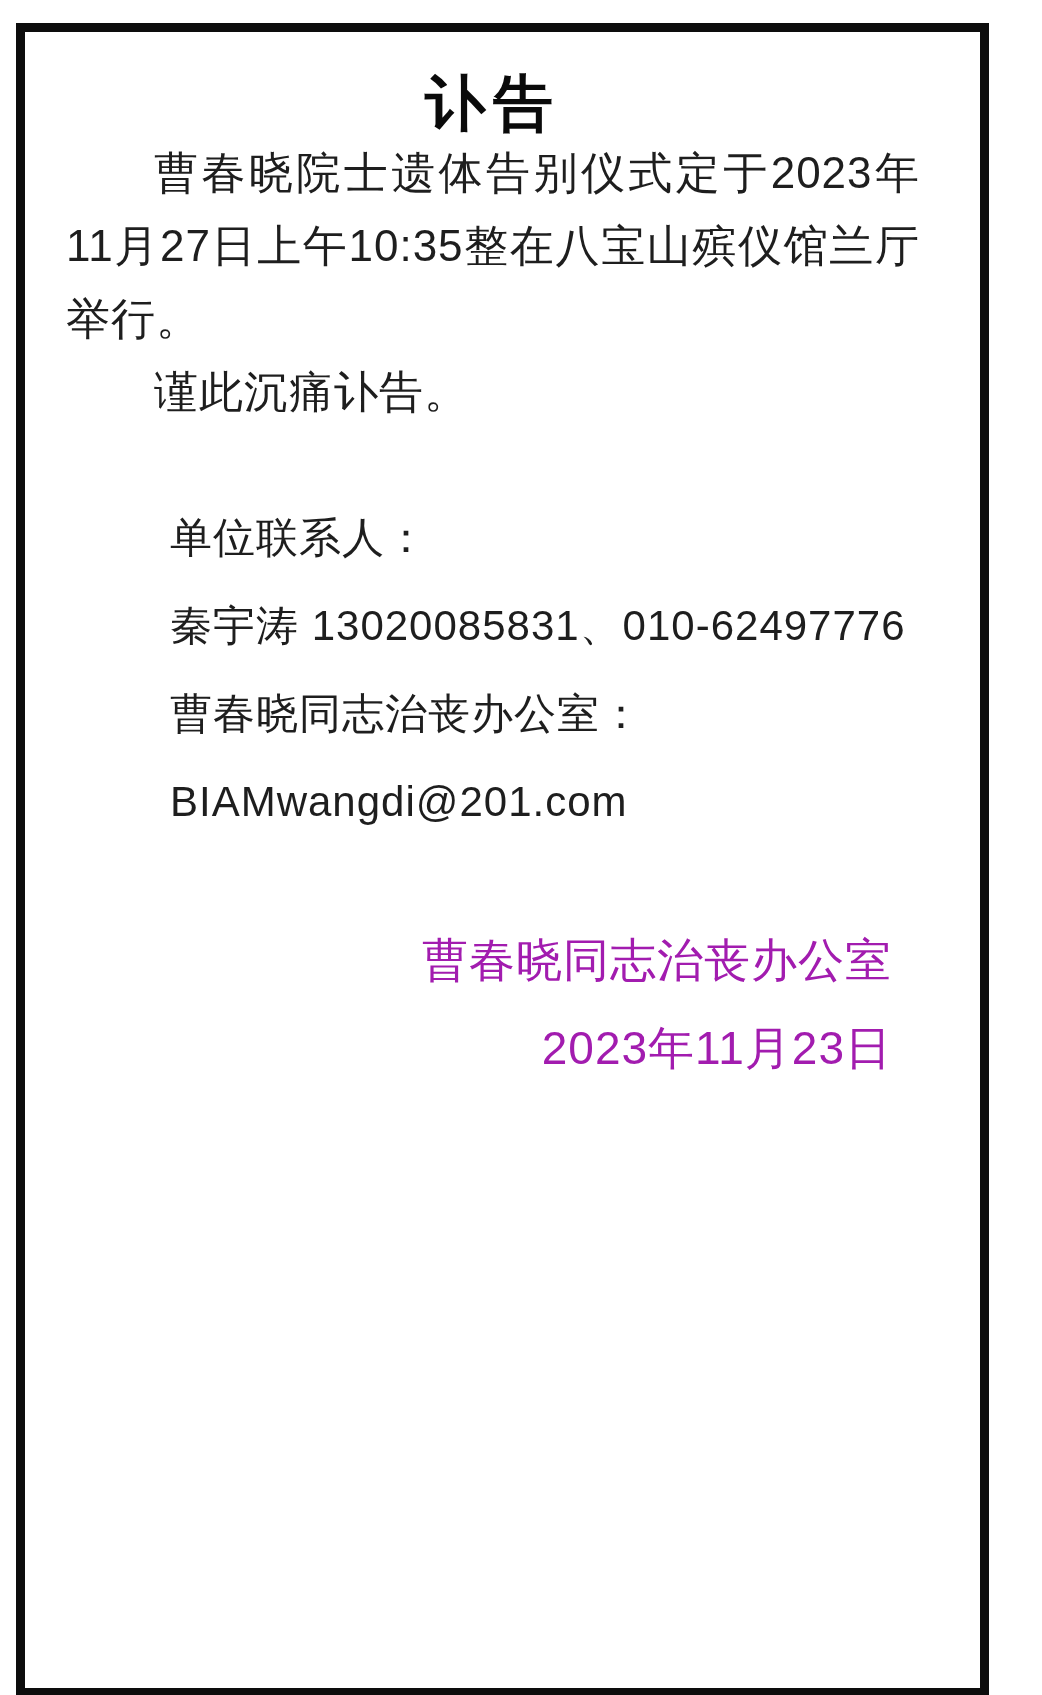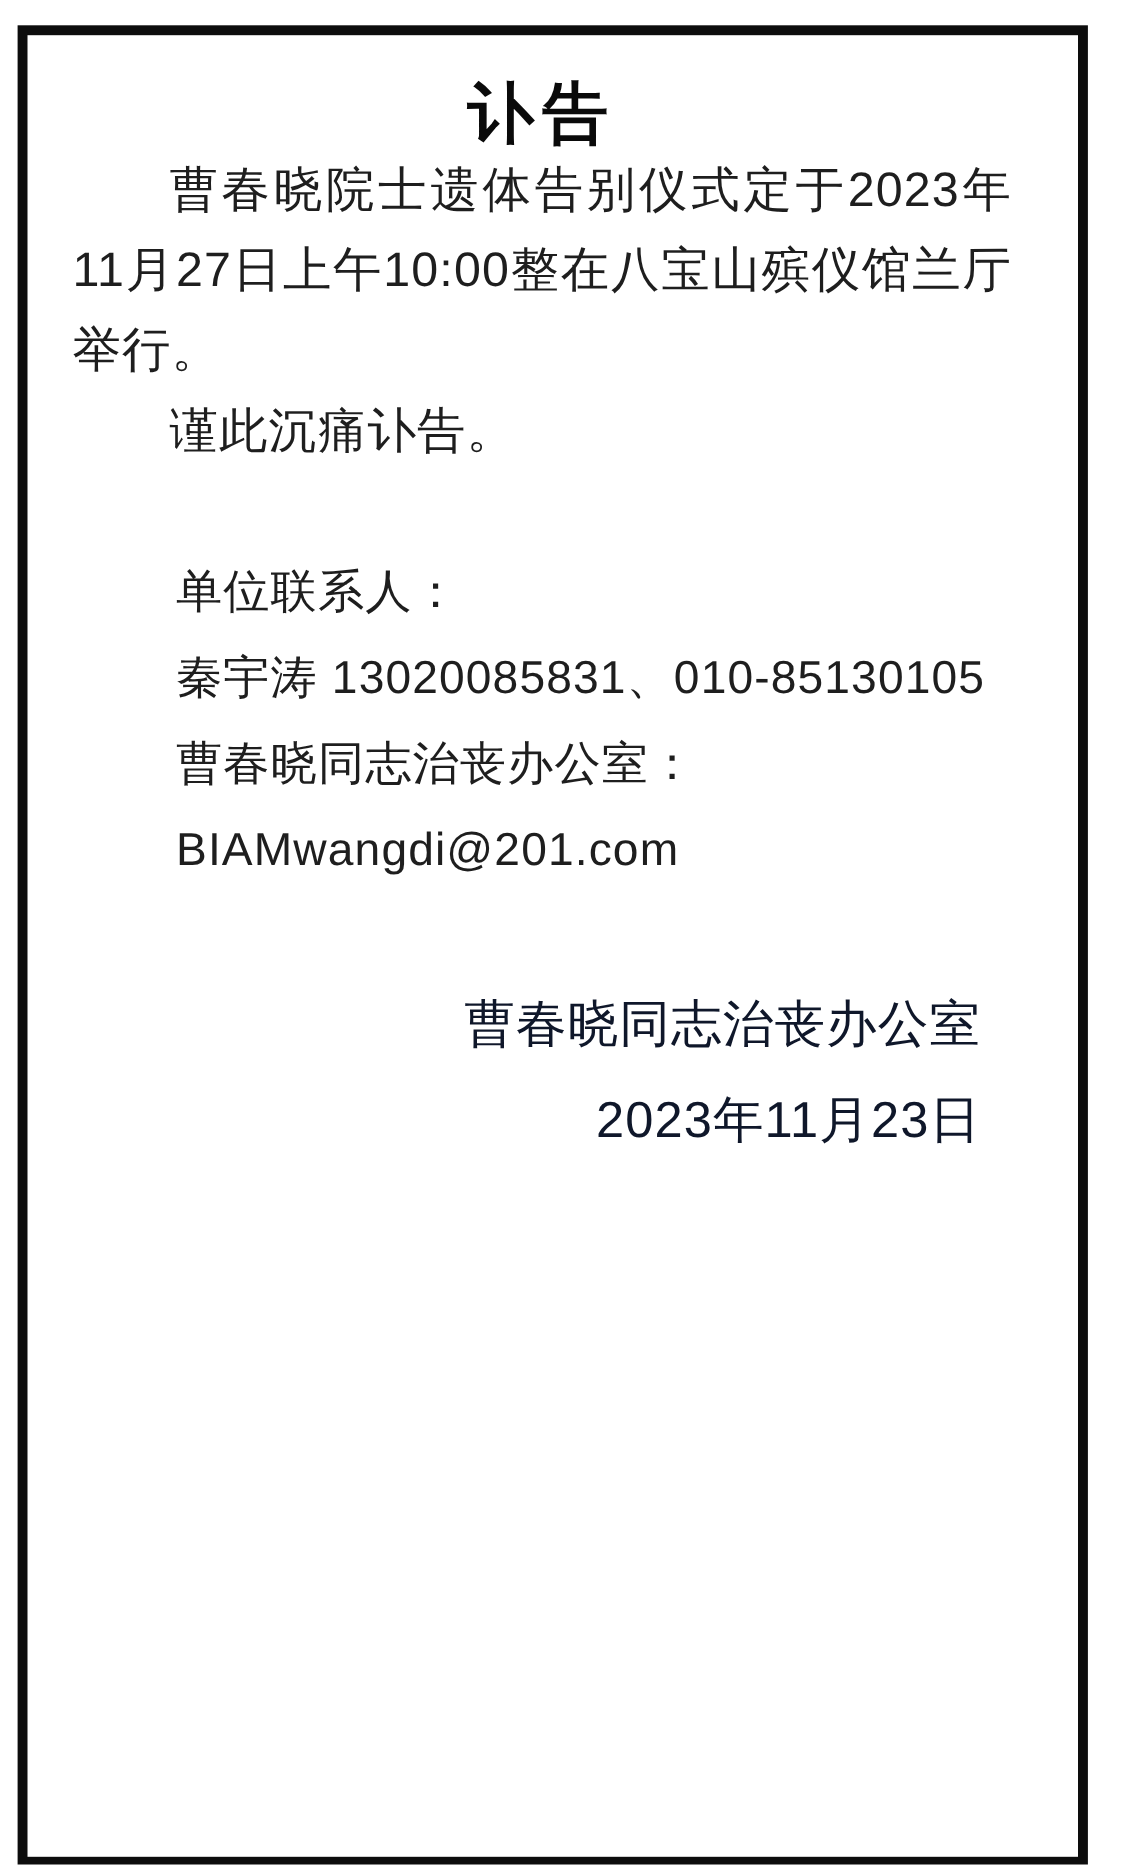--- a/index.html
+++ b/index.html
@@ -41,55 +41,55 @@
     color: #1e1e1e;
     text-align: justify;
     text-indent: 2em;
     letter-spacing: 1px;
   }
   .body-para.first { margin-top: 30px; }
   .contact {
     margin: 72px 0 0 92px;
   }
   .contact p {
-    margin: 2px;
+    margin: 12px;
     font-size: 42px;
     line-height: 76px;
     color: #1e1e1e;
     letter-spacing: 1px;
   }
   .signature {
     margin-top: 76px;
     text-align: right;
     padding-right: 28px;
   }
   .signature p {
     margin: 0;
     font-size: 46px;
     line-height: 88px;
-    color: #0f172a;
+    color: #a21caf;
     letter-spacing: 1px;
   }
 </style>
 </head>
 <body>
 
 <div class="page">
   <div class="frame">
 
     <h1 class="title">讣告</h1>
 
 
-    <p class="body-para">曹春晓院士遗体告别仪式定于2023年11月27日上午10:00整在八宝山殡仪馆兰厅举行。</p>
+    <p class="body-para">曹春晓院士遗体告别仪式定于2023年11月27日上午10:35整在八宝山殡仪馆兰厅举行。</p>
 
     <p class="body-para">谨此沉痛讣告。</p>
 
     <div class="contact">
       <p>单位联系人：</p>
-      <p>秦宇涛 13020085831、010-85130105</p>
+      <p>秦宇涛 13020085831、010-62497776</p>
       <p>曹春晓同志治丧办公室：</p>
       <p>BIAMwangdi@201.com</p>
     </div>
 
     <div class="signature">
       <p>曹春晓同志治丧办公室</p>
       <p>2023年11月23日</p>
     </div>
 
   </div>

